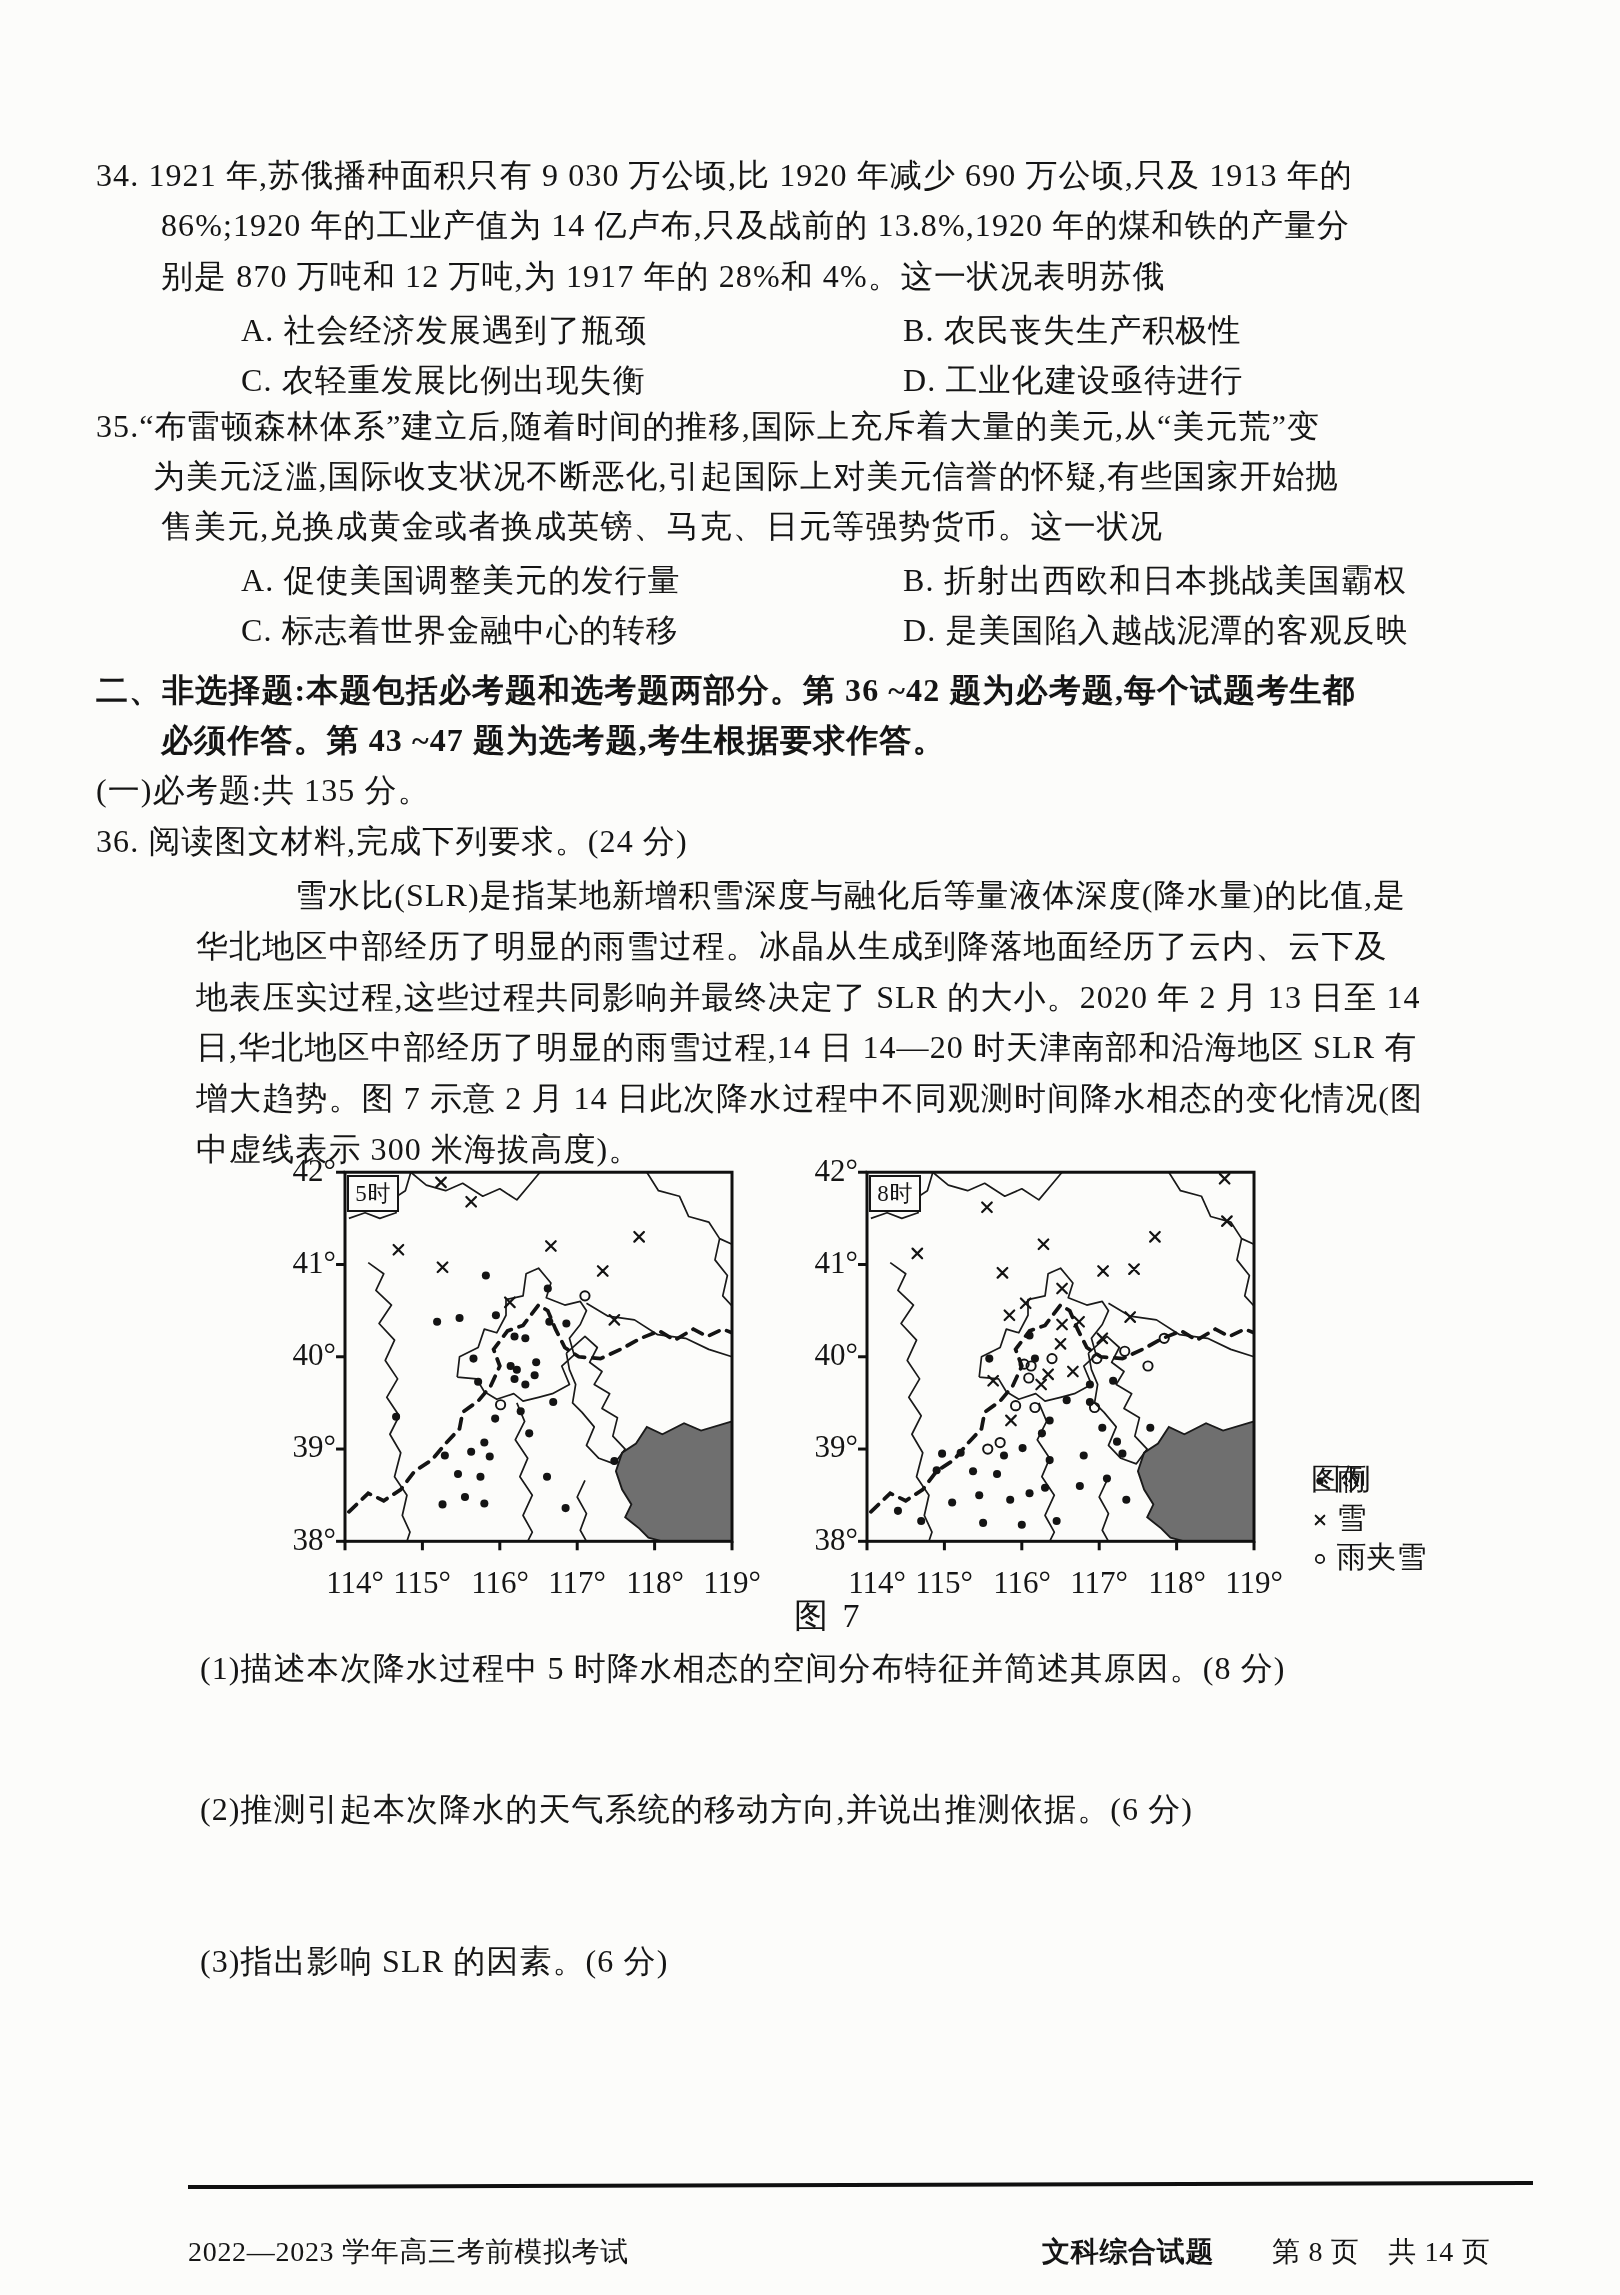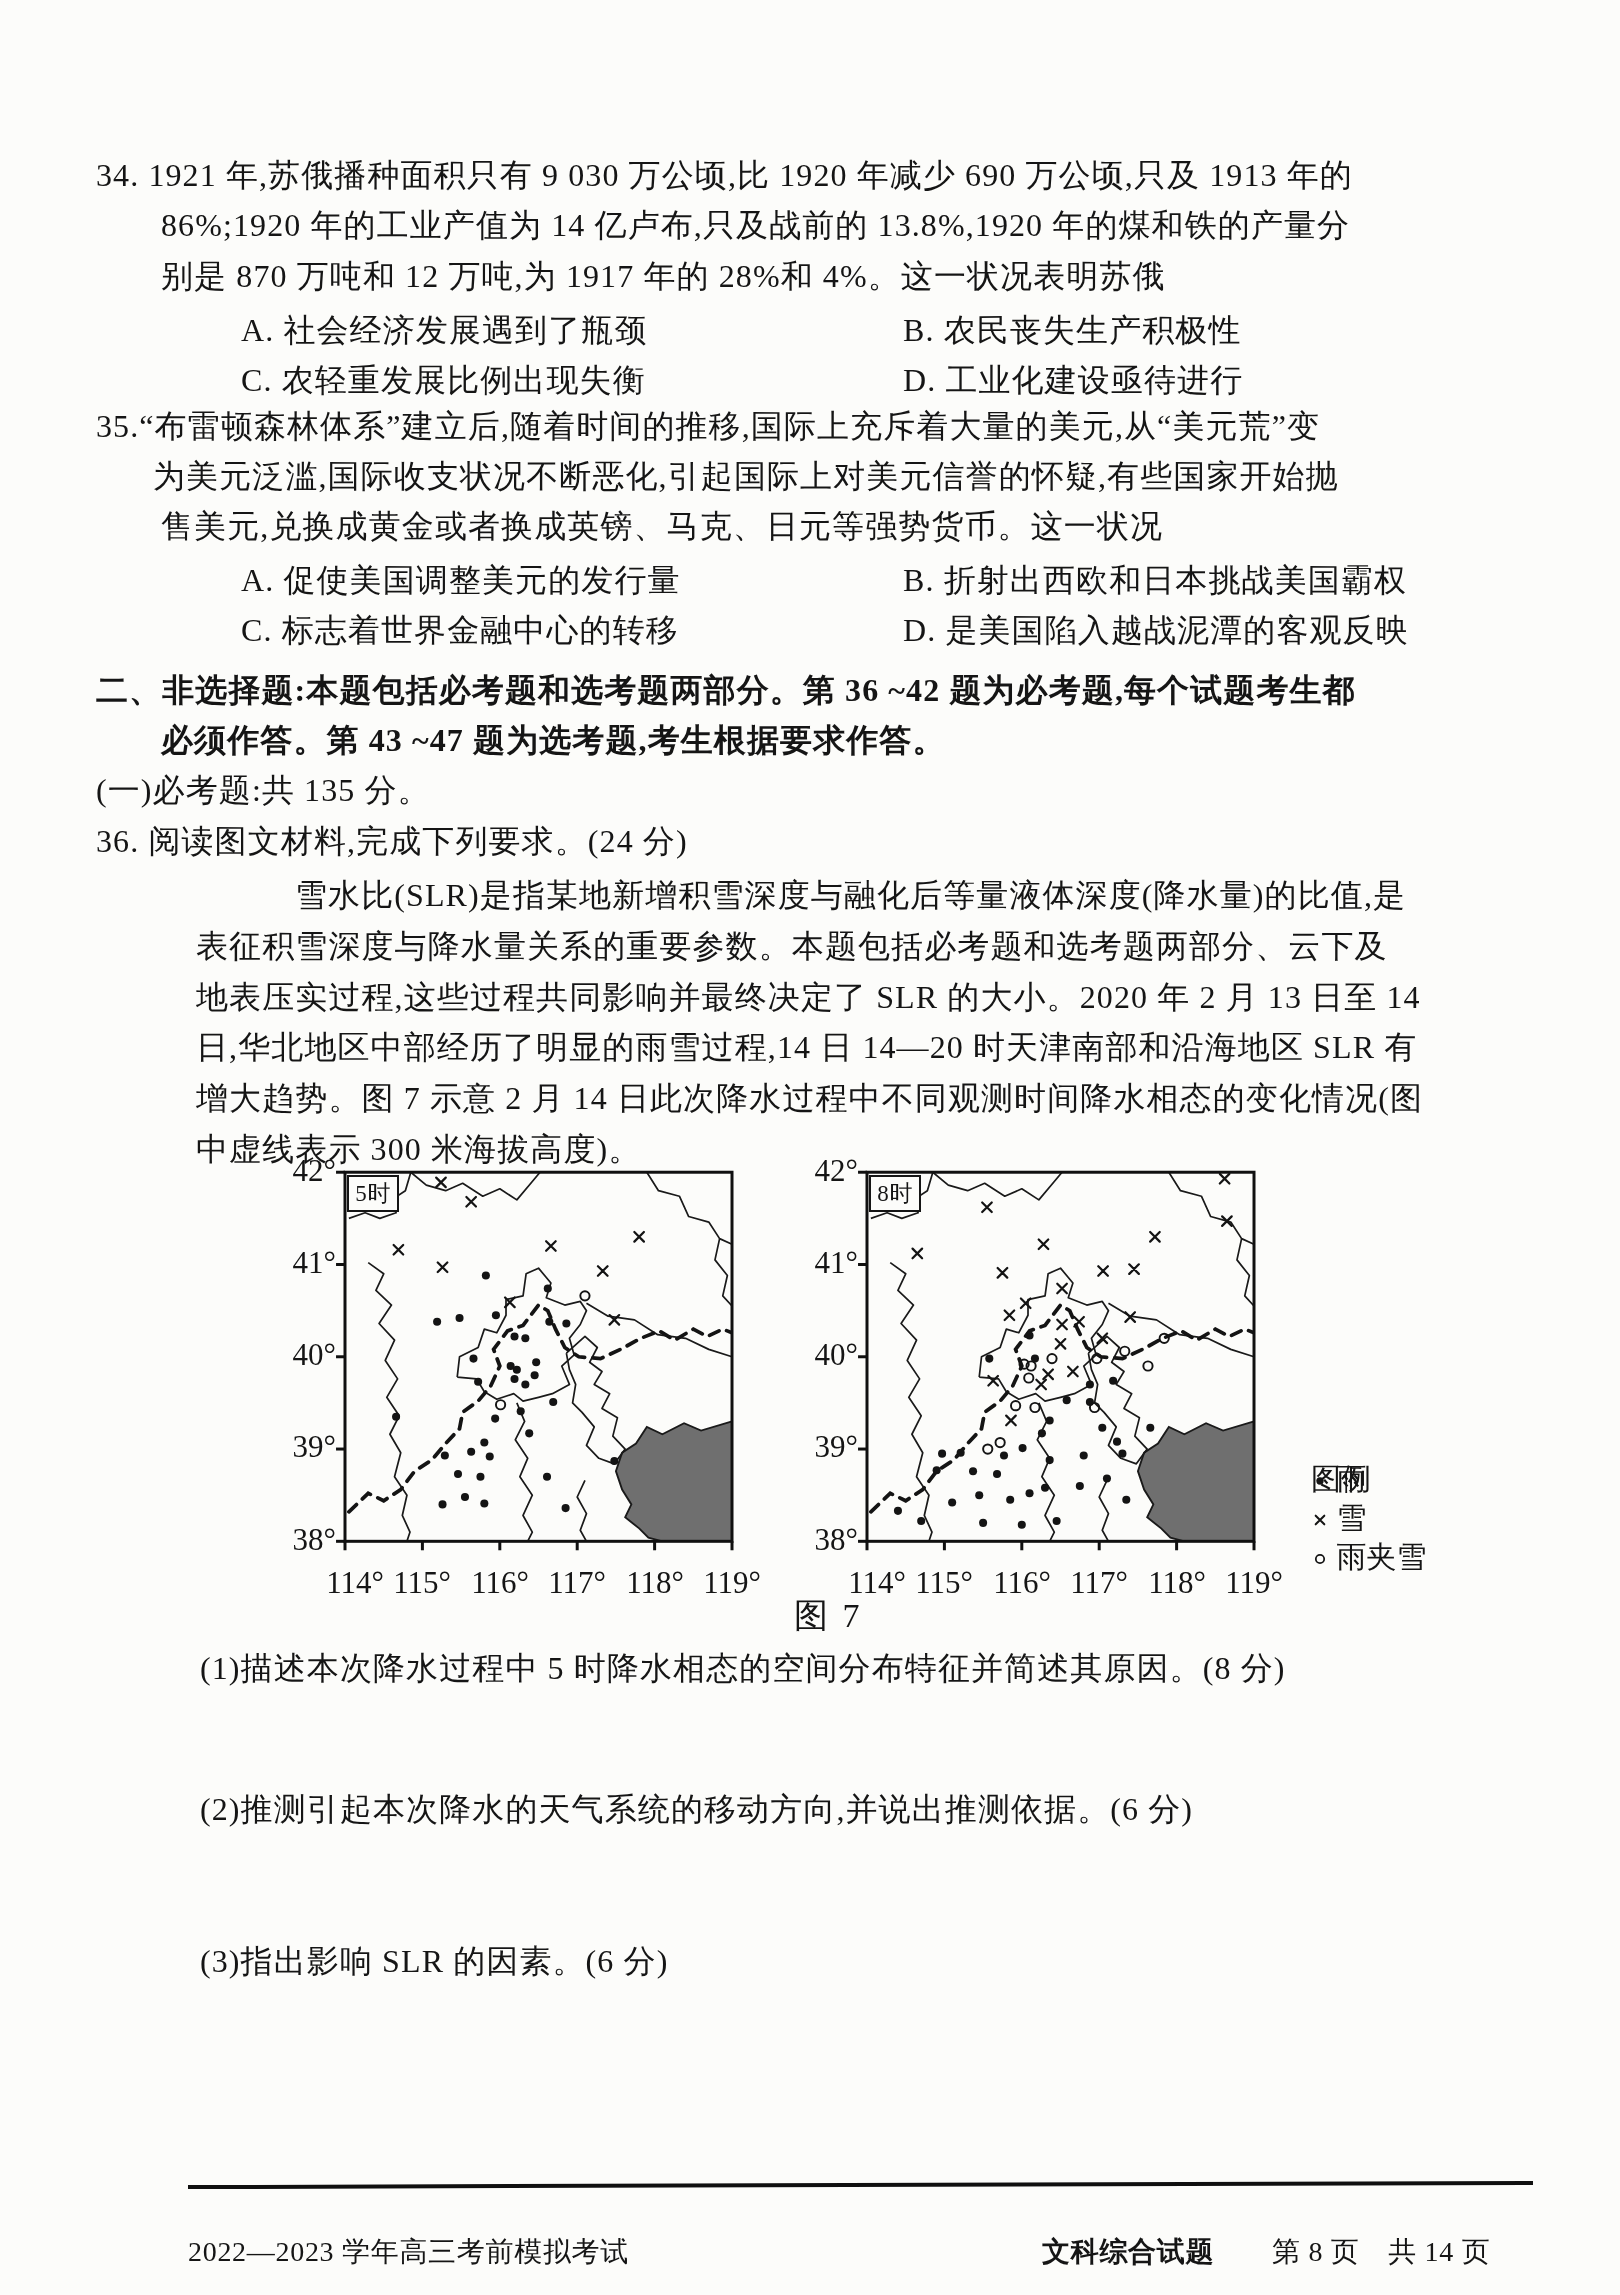--- a/index.html
+++ b/index.html
@@ -46,21 +46,21 @@
   <div class="opt" style="left:903px; top:559px;">B. 折射出西欧和日本挑战美国霸权</div>
   <div class="opt" style="left:241px;  top:609px;">C. 标志着世界金融中心的转移</div>
   <div class="opt" style="left:903px; top:609px;">D. 是美国陷入越战泥潭的客观反映</div>
 
   <div class="tl bold" style="left:96px; top:673px;">二、非选择题:本题包括必考题和选考题两部分。第 36 ~42 题为必考题,每个试题考生都</div>
   <div class="tl bold" style="left:161px; top:723px;">必须作答。第 43 ~47 题为选考题,考生根据要求作答。</div>
   <div class="tl" style="left:96px; top:773px;">(一)必考题:共 135 分。</div>
 
   <div class="tl" style="left:96px; top:824px;text-align:right;">36. 阅读图文材料,完成下列要求。(24 分)</div>
   <div class="tl" style="left:295px; top:878px;">雪水比(SLR)是指某地新增积雪深度与融化后等量液体深度(降水量)的比值,是</div>
-  <div class="tl" style="left:196px; top:929px;">表征积雪深度与降水量关系的重要参数。本题包括必考题和选考题两部分、云下及</div>
+  <div class="tl" style="left:196px; top:929px;">华北地区中部经历了明显的雨雪过程。冰晶从生成到降落地面经历了云内、云下及</div>
   <div class="tl" style="left:196px; top:980px;">地表压实过程,这些过程共同影响并最终决定了 SLR 的大小。2020 年 2 月 13 日至 14</div>
   <div class="tl" style="left:196px; top:1030px;">日,华北地区中部经历了明显的雨雪过程,14 日 14—20 时天津南部和沿海地区 SLR 有</div>
   <div class="tl" style="left:196px; top:1081px;">增大趋势。图 7 示意 2 月 14 日此次降水过程中不同观测时间降水相态的变化情况(图</div>
   <div class="tl" style="left:196px; top:1132px;">中虚线表示 300 米海拔高度)。</div>
 
   <div class="map-block" style="left:345px; top:1172px; width:389px; height:374px;">
       <svg width="390" height="380" viewBox="0 0 522 508" class="mapsvg" style="overflow: visible;">
         <clipPath id="clip0">
           <rect x="0" y="0" width="518" height="494"></rect>
         </clipPath>

